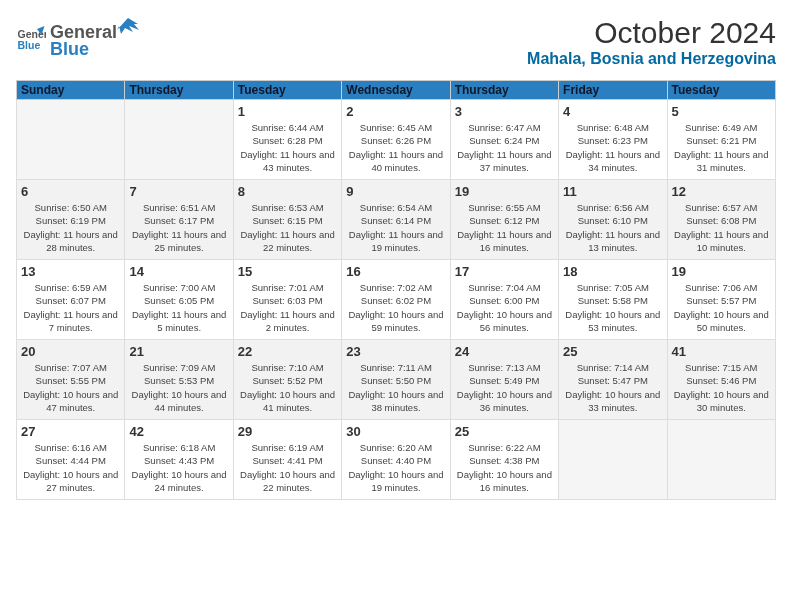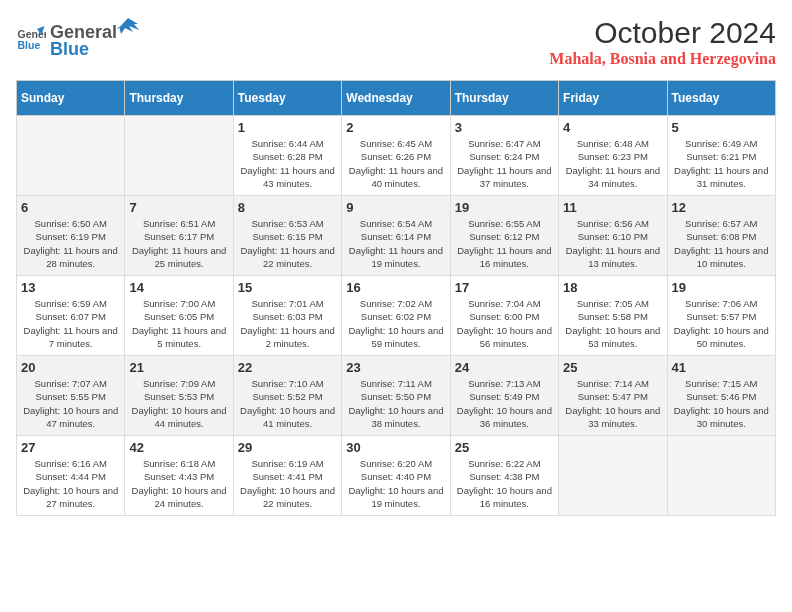--- a/index.html
+++ b/index.html
@@ -29,34 +29,33 @@
       text-align: right;
     }
     .month-title {
       font-size: 30px;
       font-weight: normal;
       color: #333;
     }
     .location-title {
       font-size: 16px;
       font-weight: bold;
-      color: #ef4444;
-      font-family: Liberation Serif, serif;
+      color: #0369a1;
     }
     table {
       width: 100%;
       border-collapse: collapse;
       table-layout: fixed;
     }
     th {
       background-color: #2a7fc1;
-      color: #ffffff;
+      color: #0f172a;
       font-size: 12px;
       font-weight: bold;
-      padding: 10px 4px;
+      padding: 2px 4px;
       text-align: left;
       border: 1px solid #ccc;
     }
     td {
       border: 1px solid #ddd;
       vertical-align: top;
       padding: 4px;
       font-size: 10px;
       color: #333;
       height: 80px;

